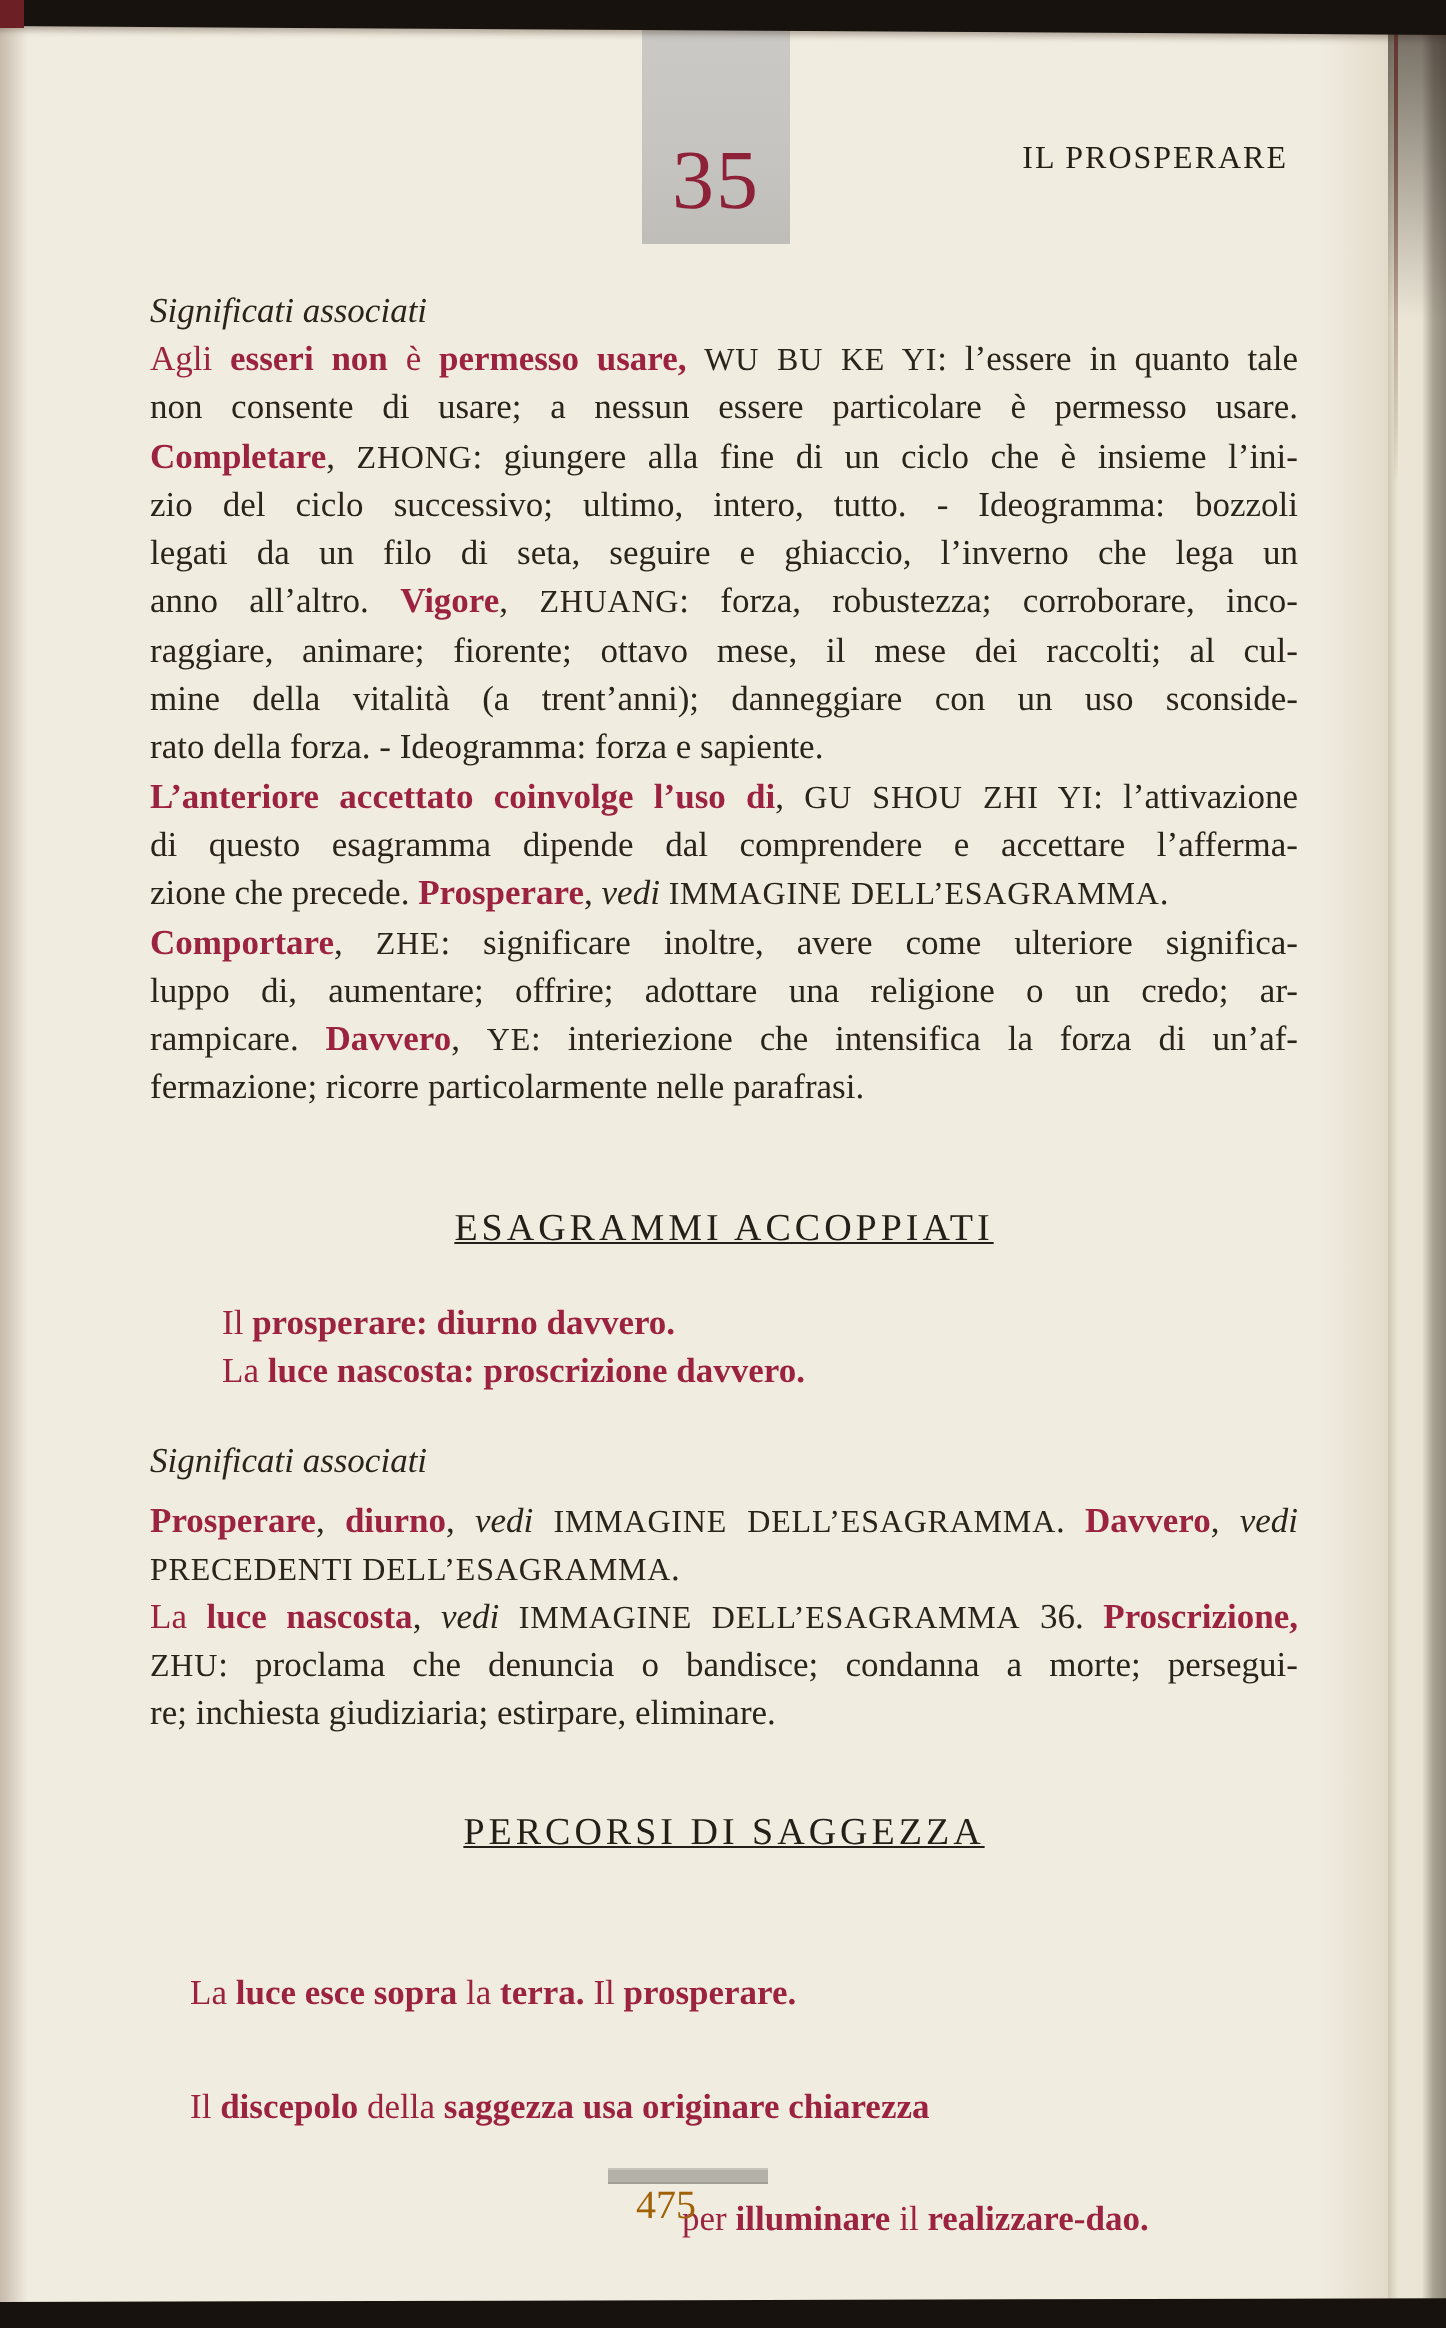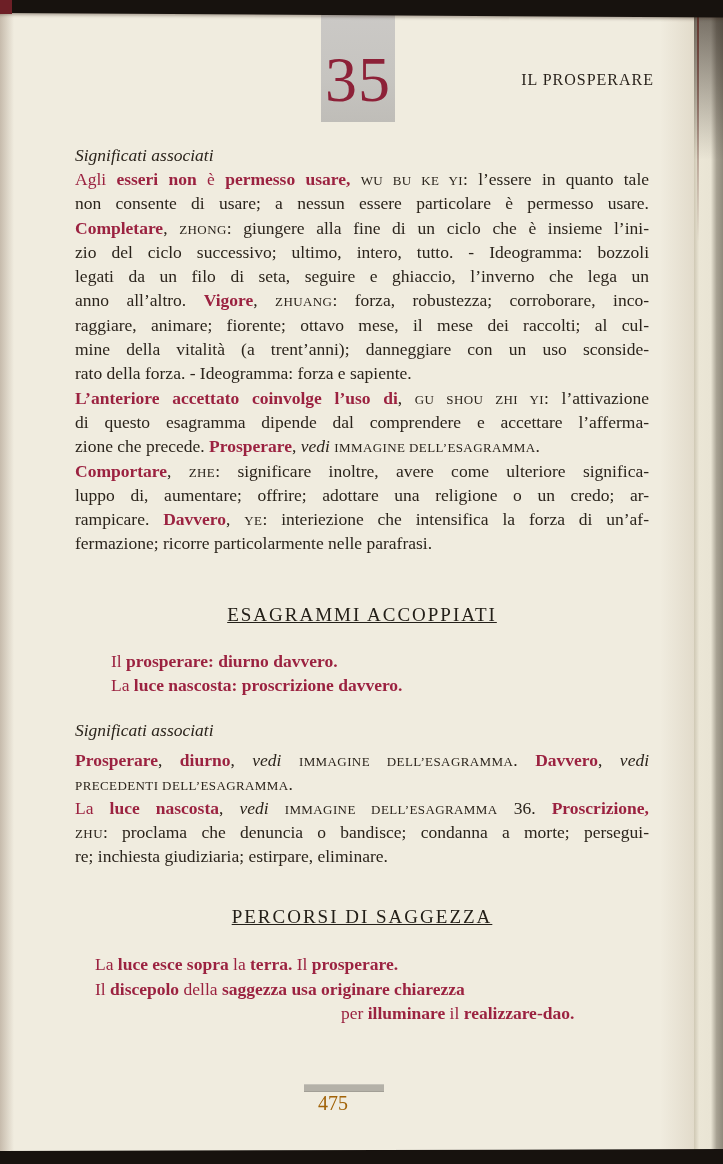--- a/index.html
+++ b/index.html
@@ -28,42 +28,42 @@
   .edge-col{position:absolute;left:694px;top:0;width:29px;height:1164px;
        background:linear-gradient(90deg,#cfc8b4 0,#ebe6d6 18%,#e9e4d4 58%,#a8a293 78%,#8f897b 100%);}
   .edge-line{position:absolute;left:697px;top:12px;width:2px;height:230px;
        background:linear-gradient(180deg,rgba(95,43,36,.85),rgba(95,43,36,0));}
   .edge-top-shadow{position:absolute;left:694px;top:10px;width:29px;height:150px;
        background:linear-gradient(180deg,rgba(35,26,20,.6),rgba(35,26,20,0));}
   
   .tab{position:absolute;left:321px;top:13px;width:74px;height:109px;
        background:linear-gradient(180deg,#cbc9c6 0%,#c6c4c0 60%,#bfbdb8 100%);
        display:flex;align-items:flex-end;justify-content:center;padding-bottom:10px;box-sizing:border-box;}
-  .tab-num{font-size:64px;line-height:1;color:#8d2138;letter-spacing:1px;text-align:center;}
+  .tab-num{font-size:42px;line-height:1;color:#8d2138;letter-spacing:1px;text-align:center;}
   
-  .running-header{position:absolute;top:71px;right:69px;font-size:16px;letter-spacing:1px;color:#261f18;}
+  .running-header{position:absolute;top:71px;right:79px;font-size:16px;letter-spacing:1px;color:#261f18;}
   
   .tblock{position:absolute;left:75px;width:574px;font-size:17.5px;}
   .line{height:24.3px;line-height:24.3px;white-space:nowrap;}
   .line.just{white-space:normal;text-align:justify;text-align-last:justify;}
   .line.ind{padding-left:246px;}
   .rr{color:var(--red);}
   .rb{color:var(--red);font-weight:700;}
   .it{font-style:italic;}
-  .sc{font-size:13px;letter-spacing:.4px;}
+  .sc{font-size:16px;letter-spacing:.4px;}
   #blk-sig1{top:143px;}  #blk-sig1 .line{font-style:italic;}
   #blk-para1{top:167px;}
   .heading{position:absolute;left:75px;width:574px;text-align:center;font-size:19px;
            letter-spacing:2px;color:#242019;text-decoration:underline;}
   #blk-h1{top:604px;}
   #blk-coup1{top:649px;left:111px;width:554px;}
   #blk-sig2{top:718px;} #blk-sig2 .line{font-style:italic;}
   #blk-para2{top:743px;} #blk-para2 .line{height:24.1px;line-height:35px;}
   #blk-h2{top:906px;}
-  #blk-coup2{top:952px;left:95px;width:554px;} #blk-coup2 .line{height:24.6px;line-height:24.6px;}
+  #blk-coup2{top:952px;left:95px;width:554px;} #blk-coup2 .line{height:24.6px;line-height:24.6px;margin-top:32px;}
   
   .footer-bar{position:absolute;left:304px;top:1084px;width:80px;height:8px;background:#b4b1a8;
               box-shadow:inset 0 1px 0 #c6c3ba, inset 0 -1px 0 #a29f96;}
   .page-num{position:absolute;left:318px;top:1092px;font-size:20px;color:#a16207;}
 </style>
 </head>
 <body>
 
 <div class="scan">
 

